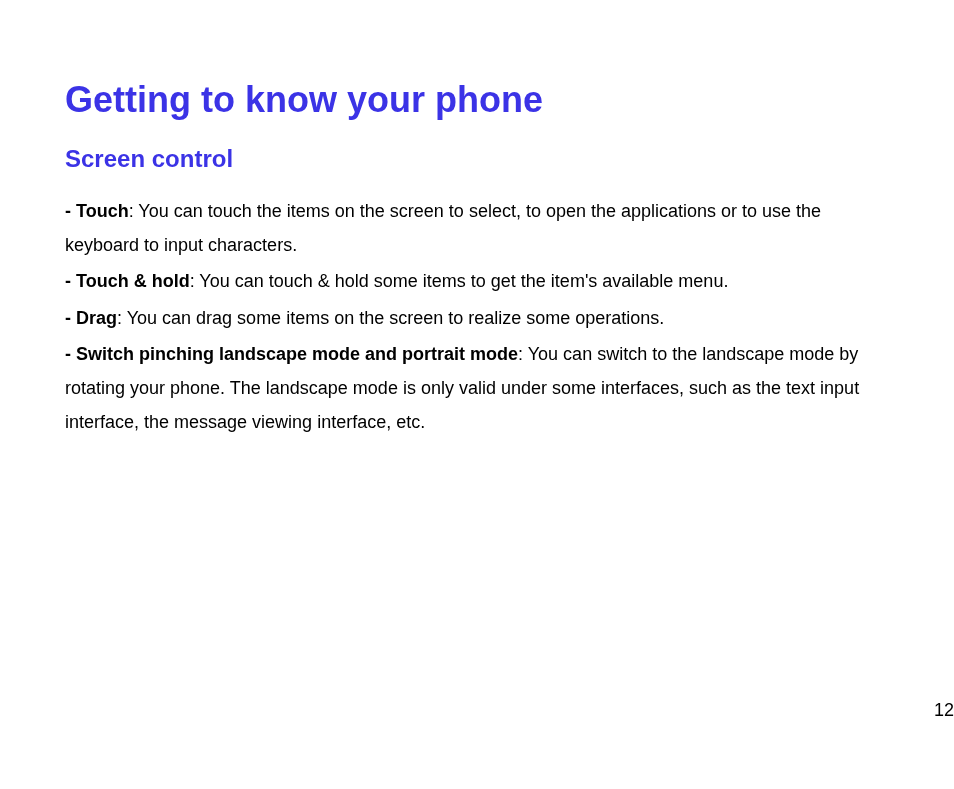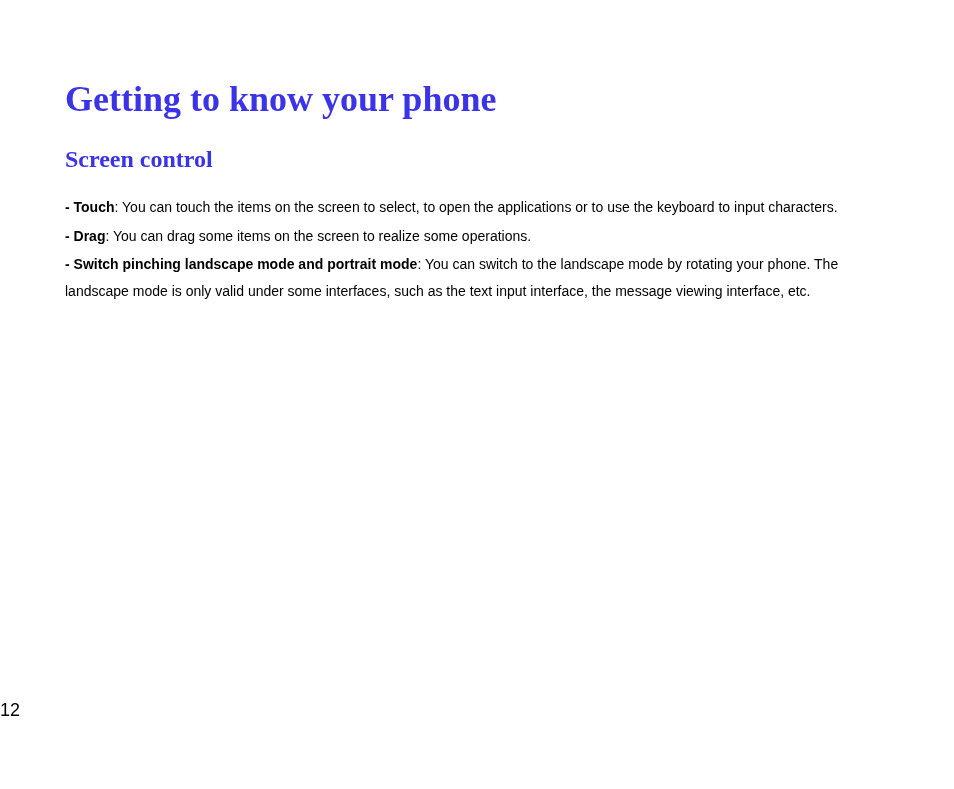--- a/index.html
+++ b/index.html
@@ -22,56 +22,58 @@
     line-height: 1.1;
   }
   h2 {
     font-size: 24px;
     font-weight: bold;
     margin: 0 0 22px 0;
     line-height: 1.1;
   }
   .accent {
     color: #3b33e6;
-    font-family: Liberation Serif, serif;
   }
   .intro {
     font-size: 18px;
     line-height: 1.9;
     margin: 0 0 2px 0;
   }
   .item {
-    font-size: 14px;
+    font-size: 18px;
     line-height: 1.9;
     margin: 0 0 2px 0;
   }
   .label {
     font-weight: bold;
   }
   .pagenum {
     position: absolute;
     bottom: 68px;
     left: 0;
     right: 0;
-    text-align: left;
+    text-align: right;
     font-size: 18px;
     color: #000000;
   }
 </style>
 </head>
 <body>
 
 <div class="page">
   <h1 class="accent">Getting to know your phone</h1>
   <h2 class="accent">Screen control</h2>
 
   <p class="item">
     <span class="label">- Touch</span><span>: You can touch the items on the screen to select, to open the applications or to use the keyboard to input characters.</span>
   </p>
   <p class="item">
+    <span class="label">- Touch &amp; hold</span><span>: You can touch &amp; hold some items to get the item's available menu.</span>
+  </p>
+  <p class="item">
     <span class="label">- Drag</span><span>: You can drag some items on the screen to realize some operations.</span>
   </p>
   <p class="item">
     <span class="label">- Switch pinching landscape mode and portrait mode</span><span>: You can switch to the landscape mode by rotating your phone. The landscape mode is only valid under some interfaces, such as the text input interface, the message viewing interface, etc.</span>
   </p>
 </div>
 
 <div class="pagenum">12</div>
 
 </body></html>

